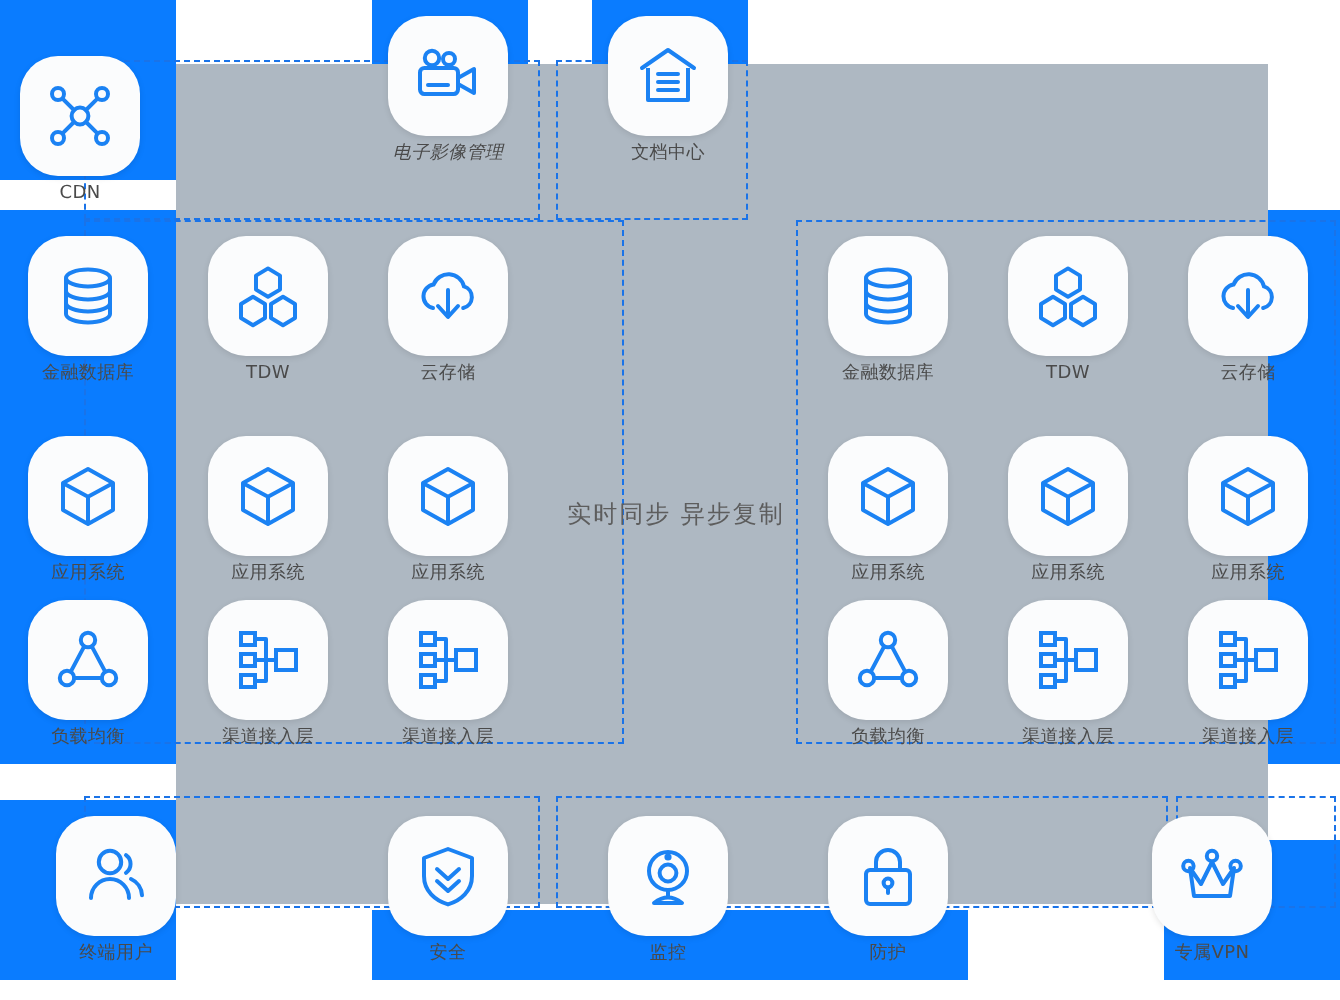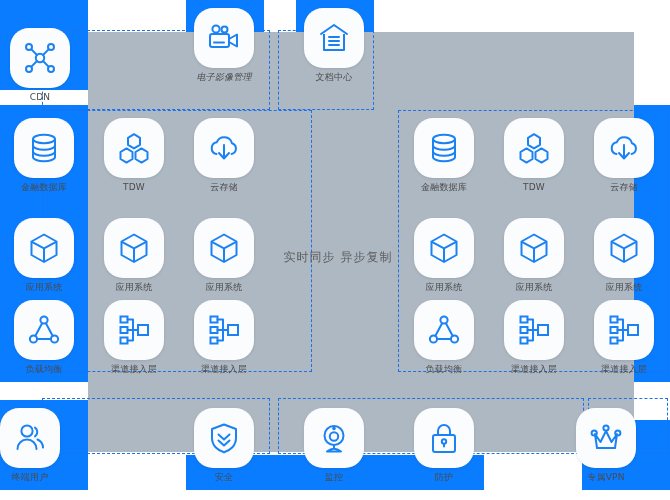--- a/index.html
+++ b/index.html
@@ -241,21 +241,21 @@
         <div class="cap">渠道接入层</div>
       </div>
       <div class="node" style="left: 594px; top: 300px;">
         <div class="tile">
           <svg width="32" height="32" viewBox="0 0 32 32">
             <use href="#sym-sitemap-icon"></use>
           </svg>
         </div>
         <div class="cap">渠道接入层</div>
       </div>
-      <div class="node" style="left: 0; top: 408px;">
+      <div class="node" style="left: 28px; top: 408px;">
         <div class="tile">
           <svg width="32" height="32" viewBox="0 0 32 32">
             <use href="#sym-users-icon"></use>
           </svg>
         </div>
         <div class="cap">终端用户</div>
       </div>
       <div class="node" style="left: 194px; top: 408px;">
         <div class="tile">
           <svg width="32" height="32" viewBox="0 0 32 32">

